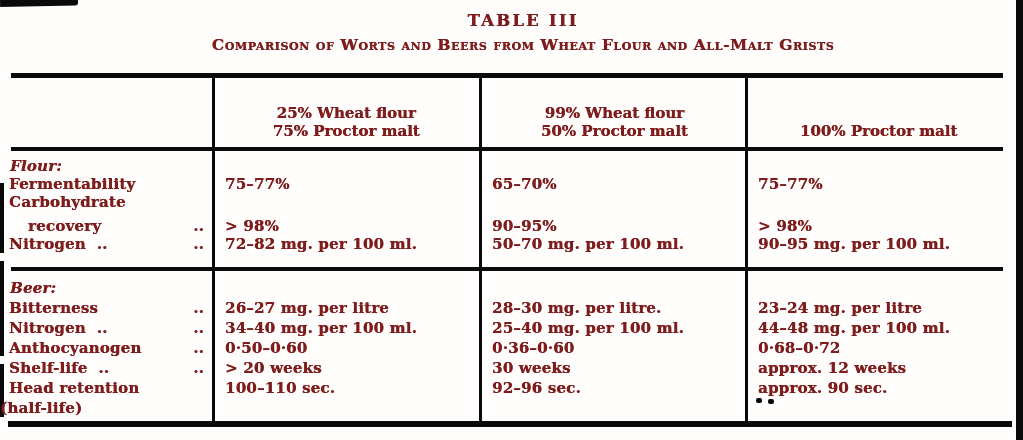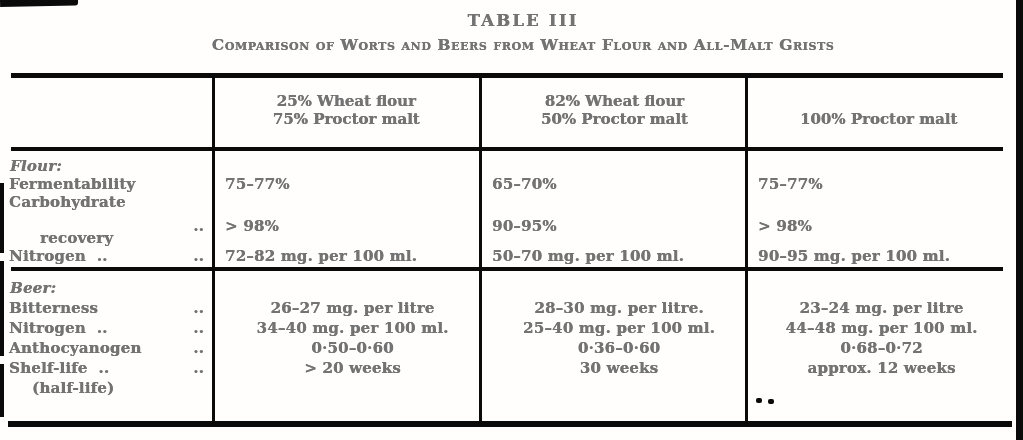--- a/index.html
+++ b/index.html
@@ -1,20 +1,20 @@
 <!DOCTYPE html>
 <html><head>
 <meta charset="utf-8">
 <style>
   * { margin:0; padding:0; box-sizing:border-box; }
   html,body { width:1023px; height:440px; }
   body { background:#ffffff; overflow:hidden; }
   .page {
     position:relative; width:1023px; height:440px;
-    background:#fffefd; color:#737373;
+    background:#fffefd; color:#7f1d1d;
     font-family:"DejaVu Serif","Liberation Serif",serif;
     font-weight:700;
   }
   .page .inky { text-shadow:0.35px 0.35px 0 currentColor; }
 
   
   .title-wrap { position:absolute; left:30px; top:0; width:986px; text-align:center; }
   .tbl-title {
     position:absolute; top:11px; left:0; right:0;
     font-size:16.5px; letter-spacing:2.2px; white-space:pre;
@@ -29,42 +29,42 @@
   .rule-top     { left:11px; top:73px;  width:992px; height:5px; }
   .rule-header  { left:11px; top:147px; width:992px; height:4px; }
   .rule-mid     { left:11px; top:267px; width:992px; height:4px; }
   .rule-bottom  { left:8px;  top:421px; width:1004px; height:6px; }
   .vsep { position:absolute; top:78px; width:3px; height:343px; background:#0a0a0a; }
   .vsep-1 { left:212px; }
   .vsep-2 { left:479px; }
   .vsep-3 { left:745px; }
 
   
-  .header-row { position:absolute; left:0; top:92px; width:1005px; display:flex;gap:8px; }
+  .header-row { position:absolute; left:0; top:104px; width:1005px; display:flex;gap:8px; }
   .hcell { text-align:center; font-size:15px; line-height:18px; white-space:pre; }
   .hcell.stub { width:213px; }
   .hcell.c1 { width:267px; }
   .hcell.c2 { width:266px; }
   .hcell.c3 { width:259px; }
 
   
   .section { position:absolute; left:0; width:1005px; font-size:15px; letter-spacing:0.2px; }
   .section-wort { top:157px; line-height:18px; }
-  .section-beer { top:278px; line-height:20px;text-align:center; }
+  .section-beer { top:278px; line-height:20px; }
   .bline { display:flex; }
   .bline.gap { margin-top:6px; }
   .cell-label { width:213px; display:flex; white-space:pre; }
   .cell-val  { padding-left:12px; white-space:pre; }
   .cell-v1 { width:267px; }
   .cell-v2 { width:266px; }
   .cell-v3 { width:259px; }
   .lbl.ind-0 { padding-left:10px; font-style:italic; }
   .lbl.ind-1 { padding-left:9px; }
-  .lbl.ind-2 { padding-left:40px;margin-top:12px; }
-  .lbl.ind-3 { padding-left:32px; }
+  .lbl.ind-2 { padding-left:28px; }
+  .lbl.ind-3 { }
   .dots { margin-left:auto; padding-right:9px; }
 
   
   .artifact { position:absolute; background:#0a0a0a; }
   .smudge-top-left { left:0; top:0; width:78px; height:7px; transform:rotate(-1.2deg); transform-origin:left top; border-radius:0 0 3px 0; }
   .scan-bar-right { left:1016px; top:0; width:7px; height:440px; }
   .edge-seg { left:0; width:4px; }
   .edge-seg-1 { top:183px; height:70px; }
   .edge-seg-2 { top:261px; height:95px; }
   .edge-seg-3 { top:364px; height:53px; }
@@ -94,21 +94,21 @@
   <div class="rule rule-header"></div>
   <div class="rule rule-mid"></div>
   <div class="rule rule-bottom"></div>
   <div class="vsep vsep-1"></div>
   <div class="vsep vsep-2"></div>
   <div class="vsep vsep-3"></div>
 
   <div class="header-row inky" id="header-row">
       <div class="hcell stub"></div>
       <div class="hcell c1"><div class="hline1">25% Wheat flour</div><div class="hline2">75% Proctor malt</div></div>
-      <div class="hcell c2"><div class="hline1">82% Wheat flour</div><div class="hline2">50% Proctor malt</div></div>
+      <div class="hcell c2"><div class="hline1">99% Wheat flour</div><div class="hline2">50% Proctor malt</div></div>
       <div class="hcell c3"><div class="hline1">&nbsp;</div><div class="hline2">100% Proctor malt</div></div>
     </div>
 
   <div class="section section-wort inky" id="section-0">
       <div class="bline">
         <div class="cell-label"><div class="lbl ind-0">Flour:</div></div>
       </div>
       <div class="bline">
         <div class="cell-label"><div class="lbl ind-1">Fermentability</div></div>
         <div class="cell-val cell-v1">75–77%</div>
@@ -156,20 +156,26 @@
         <div class="cell-val cell-v2">0·36–0·60</div>
         <div class="cell-val cell-v3">0·68–0·72</div>
       </div>
       <div class="bline">
         <div class="cell-label"><div class="lbl ind-1">Shelf-life  ..</div><div class="dots">..</div></div>
         <div class="cell-val cell-v1">&gt; 20 weeks</div>
         <div class="cell-val cell-v2">30 weeks</div>
         <div class="cell-val cell-v3">approx. 12 weeks</div>
       </div>
       <div class="bline">
+        <div class="cell-label"><div class="lbl ind-1">Head retention</div></div>
+        <div class="cell-val cell-v1">100–110 sec.</div>
+        <div class="cell-val cell-v2">92–96 sec.</div>
+        <div class="cell-val cell-v3">approx. 90 sec.</div>
+      </div>
+      <div class="bline">
         <div class="cell-label"><div class="lbl ind-3">(half-life)</div></div>
         <div class="cell-val cell-v1"></div>
         <div class="cell-val cell-v2"></div>
         <div class="cell-val cell-v3"></div>
       </div>
     </div>
 
 </div>
 
 </body></html>

